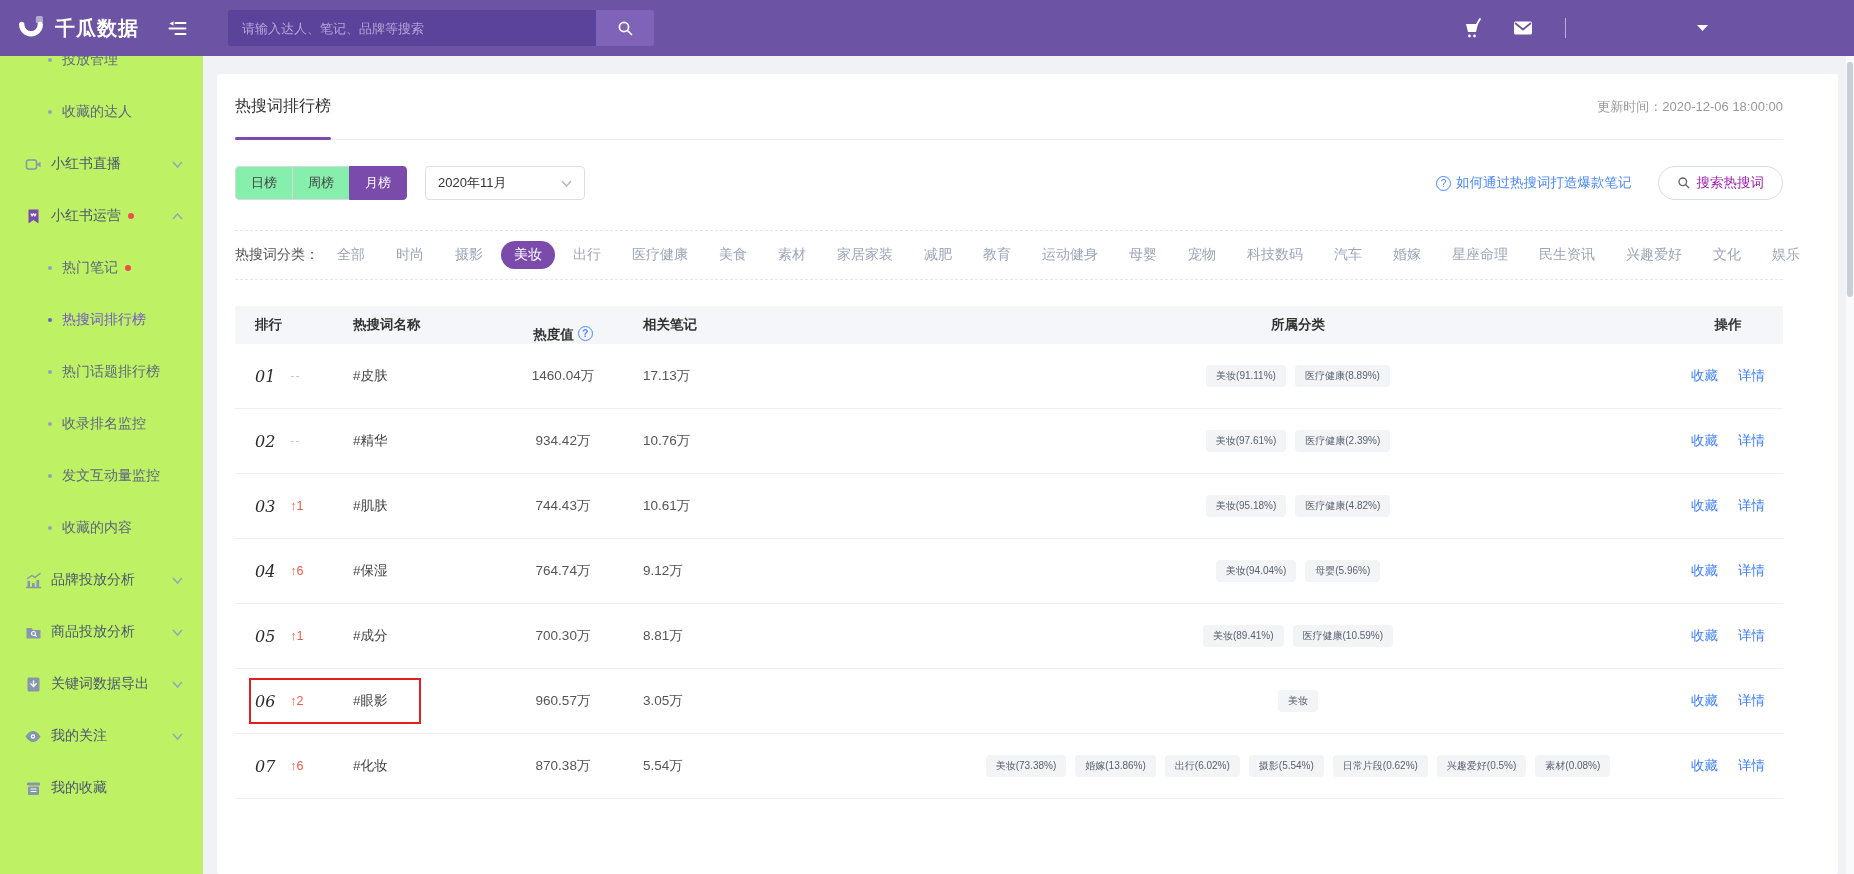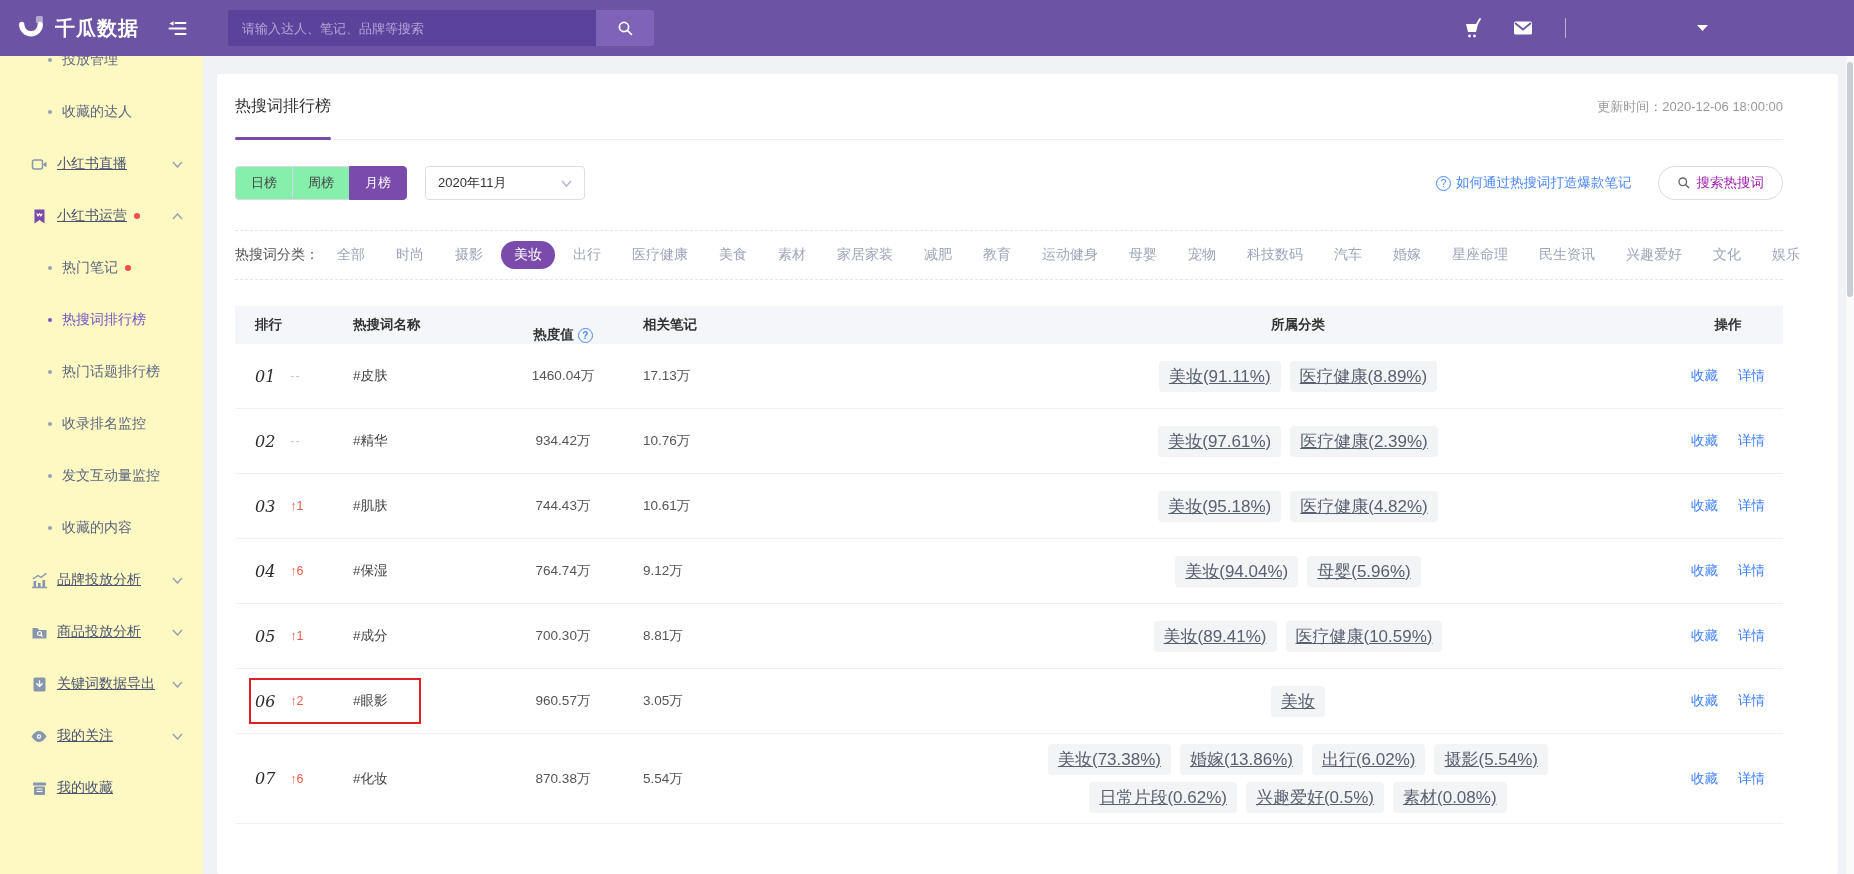--- a/index.html
+++ b/index.html
@@ -18,24 +18,24 @@
   .search-btn{width:58px;height:36px;background:#7e63b8;border:none;border-radius:0 3px 3px 0;
     display:flex;align-items:center;justify-content:center;cursor:pointer;}
   .top-right{margin-left:auto;display:flex;align-items:center;padding-right:145px;}
   .top-ico{display:flex;align-items:center;cursor:pointer;}
   .top-divider{width:1px;height:20px;background:rgba(255,255,255,.55);margin:0 28px 0 30px;}
   .mail{margin-left:26px;}
   .user-chevron{margin-left:102px;cursor:pointer;display:flex;}
 
   
   .app{display:flex;height:818px;}
-  .sidebar{width:203px;background:#fef9c3;height:100%;overflow:hidden;flex:none;}
+  .sidebar{width:203px;background:#bef264;height:100%;overflow:hidden;flex:none;}
   .menu{margin-top:-22px;}
   .m-item{height:52px;display:flex;align-items:center;font-size:14px;cursor:pointer;}
-  .m-item.group{padding-left:30px;color:#4a5670;text-decoration:underline;}
+  .m-item.group{padding-left:24px;color:#4a5670;}
   .m-item.sub{padding-left:48px;color:#5d6880;}
   .m-item .bullet{width:4px;height:4px;border-radius:50%;background:#98a2b5;margin-right:10px;flex:none;}
   .m-item .gicon{width:18px;height:18px;margin-right:9px;display:flex;align-items:center;justify-content:center;flex:none;}
   .m-item .dot{width:6px;height:6px;border-radius:50%;background:#f24d4d;margin-left:7px;display:none;flex:none;}
   .m-item .dot.show{display:block;}
   .m-item .chev{margin-left:auto;margin-right:20px;display:flex;transition:none;}
   .m-item .chev.up{transform:rotate(180deg);}
   .m-item.sub.active{color:#7158c8;}
   .m-item.sub.active .bullet{background:#7158c8;}
 
@@ -78,32 +78,32 @@
   
   .table{margin-top:26px;}
   .thead,.tr{display:grid;grid-template-columns:118px 150px 120px 300px 1fr 110px;align-items:center;}
   .thead{height:38px;background:#f5f6f9;font-size:13.5px;font-weight:bold;color:#333;}
   .th1,.c-rank{padding-left:20px;}
   .th2{padding-left:0;}
   .th3,.c-heat{text-align:center;}
   .th4,.c-notes{padding-left:20px;}
   .th5,.c-tags{text-align:center;}
   .th6,.c-act{text-align:center;}
-  .th3{display:flex;align-items:center;justify-content:center;margin-top:20px;}
+  .th3{display:flex;justify-content:center;margin-top:20px;}
   .th3 .qcircle{color:#4a87ff;margin-left:4px;margin-right:0;}
   .tr{min-height:65px;border-bottom:1px solid #eef0f5;position:relative;font-size:13.5px;}
   .c-rank{display:flex;align-items:center;}
   .rank{font-family:"DejaVu Serif","Liberation Serif",serif;font-style:italic;font-size:16px;color:#2b2b2b;}
   .trend{font-style:normal;font-size:12.5px;margin-left:15px;color:#f0584a;}
   .trend.flat{color:#c0c4cc;letter-spacing:1px;}
   .c-kw{color:#444;cursor:pointer;}
   .c-heat,.c-notes{color:#555;}
   .c-tags{display:flex;flex-wrap:wrap;justify-content:center;align-items:center;gap:7px 9px;
     max-width:640px;margin:0 auto;padding:10px 0;}
-  .tag{background:#f3f4f6;color:#596070;font-size:17px;padding:4px 10px;border-radius:4px;white-space:nowrap;text-decoration:underline;}
+  .tag{background:#f3f4f6;color:#596070;font-size:10px;padding:4px 10px;border-radius:4px;white-space:nowrap;}
   .c-act{display:flex;justify-content:center;gap:20px;}
   .c-act a{color:#3f80ff;font-size:13.5px;cursor:pointer;text-decoration:none;}
   .hl-box{position:absolute;left:14px;top:50%;transform:translateY(-50%);width:172px;height:46px;
     border:2px solid var(--highlight-red,#e21f1f);pointer-events:none;}
 
   
   .sb-track{position:fixed;right:0;top:56px;width:8px;height:818px;background:#fafafa;}
   .sb-thumb{width:6px;margin:6px auto 0;height:235px;background:#c9cdd4;border-radius:3px;}
 </style>
 </head>

